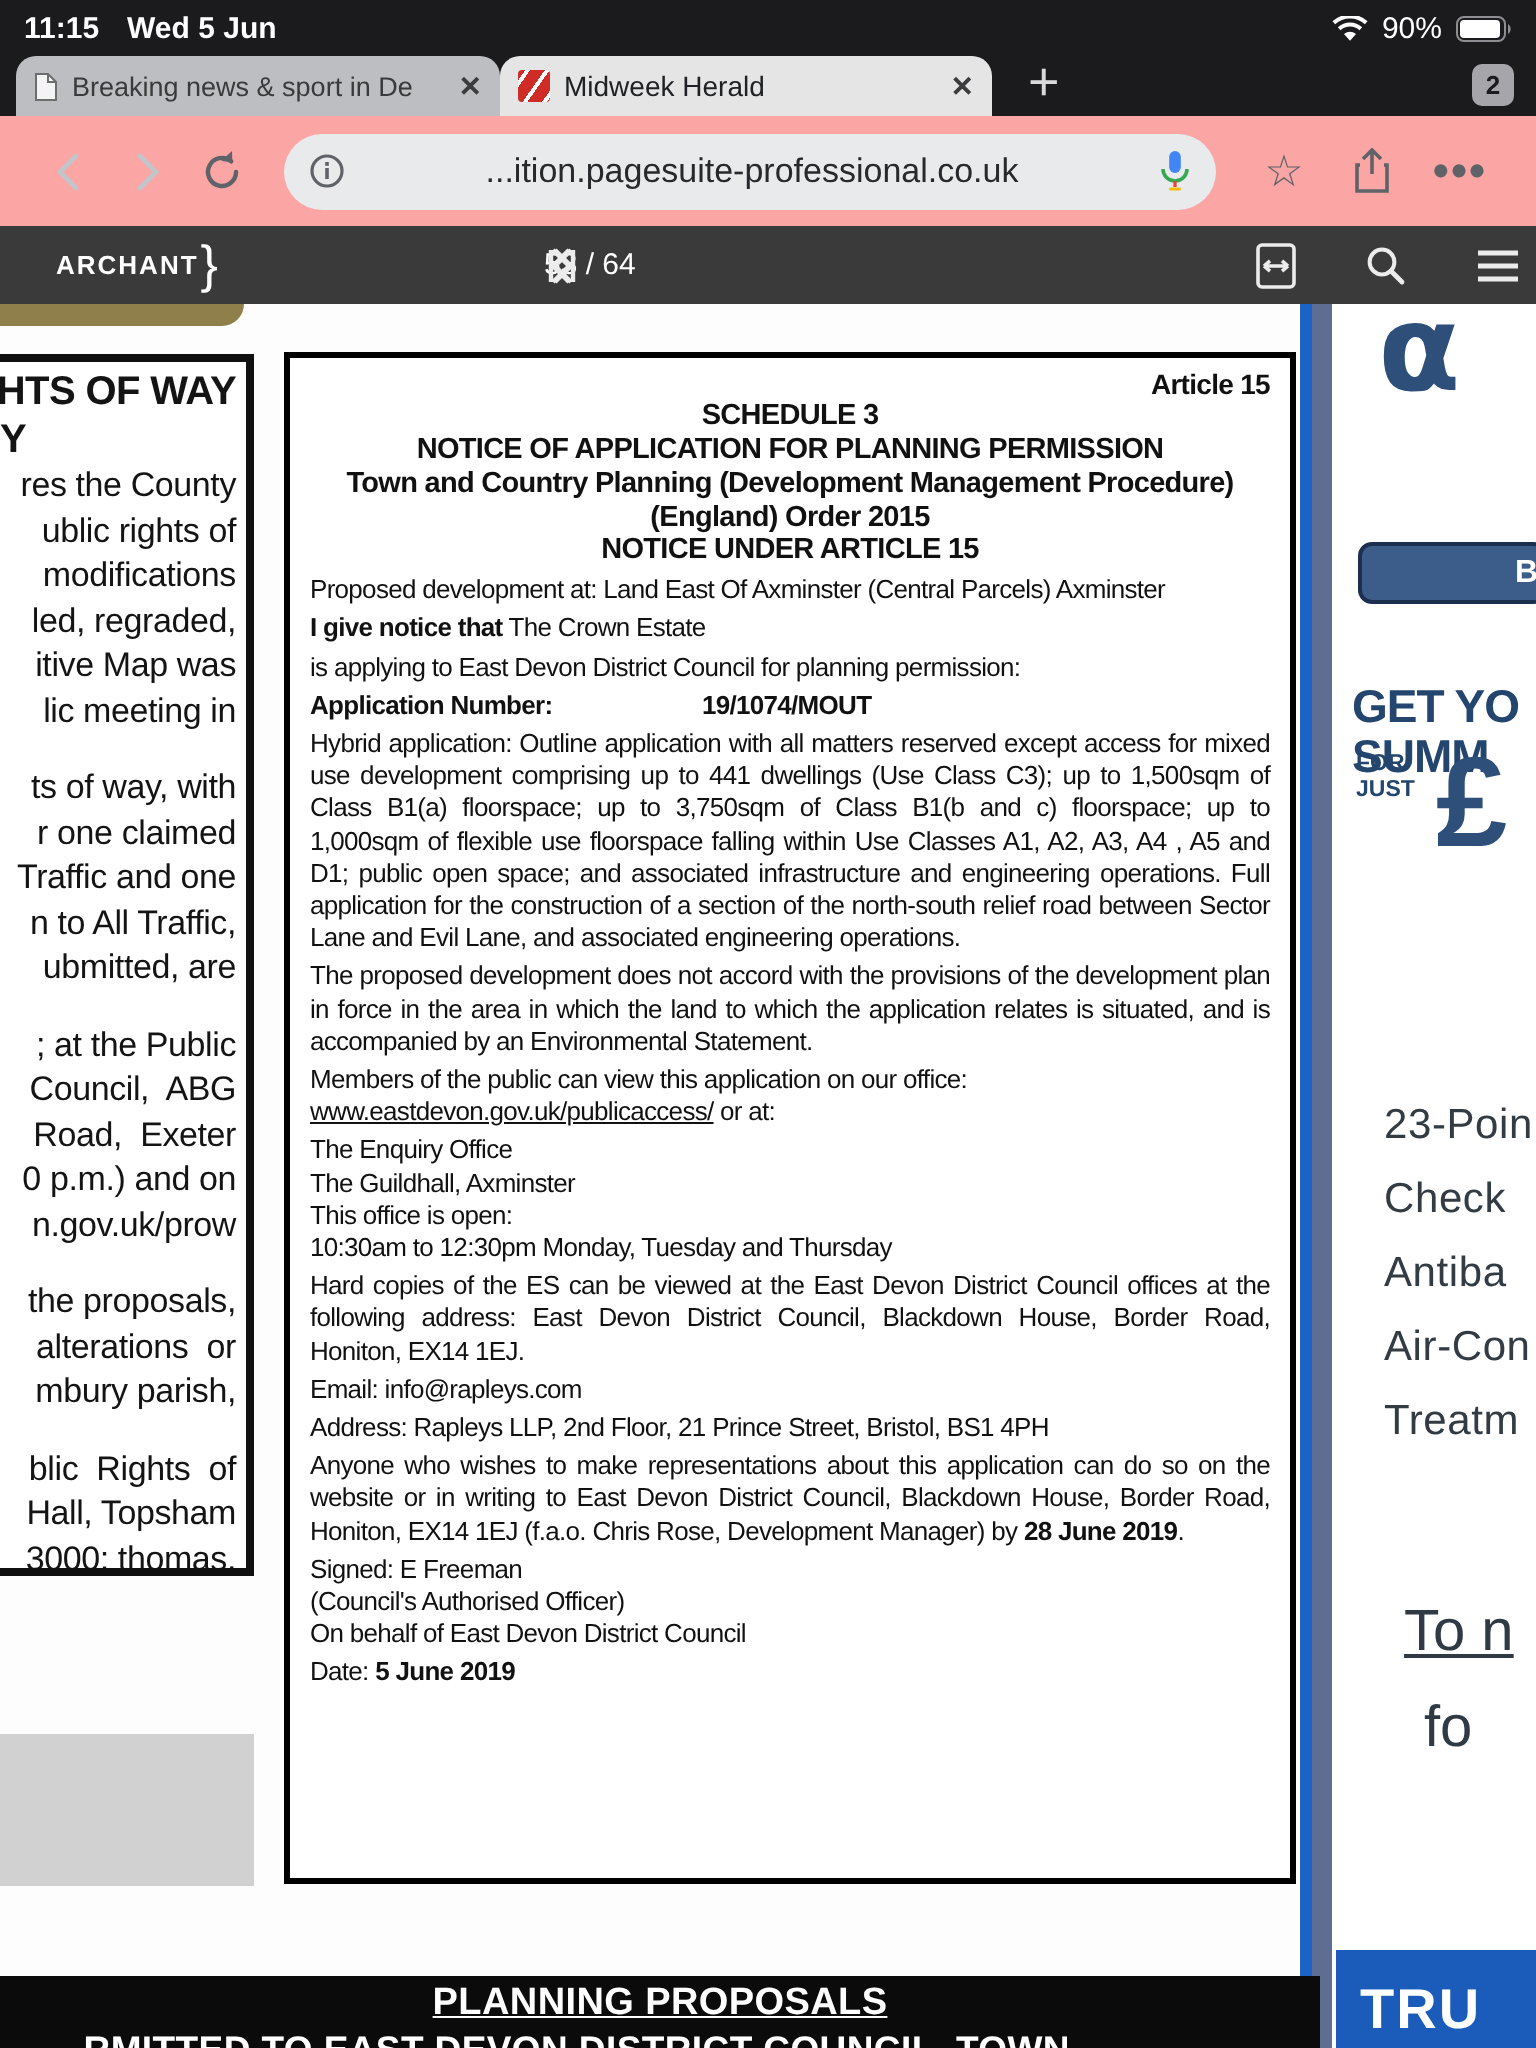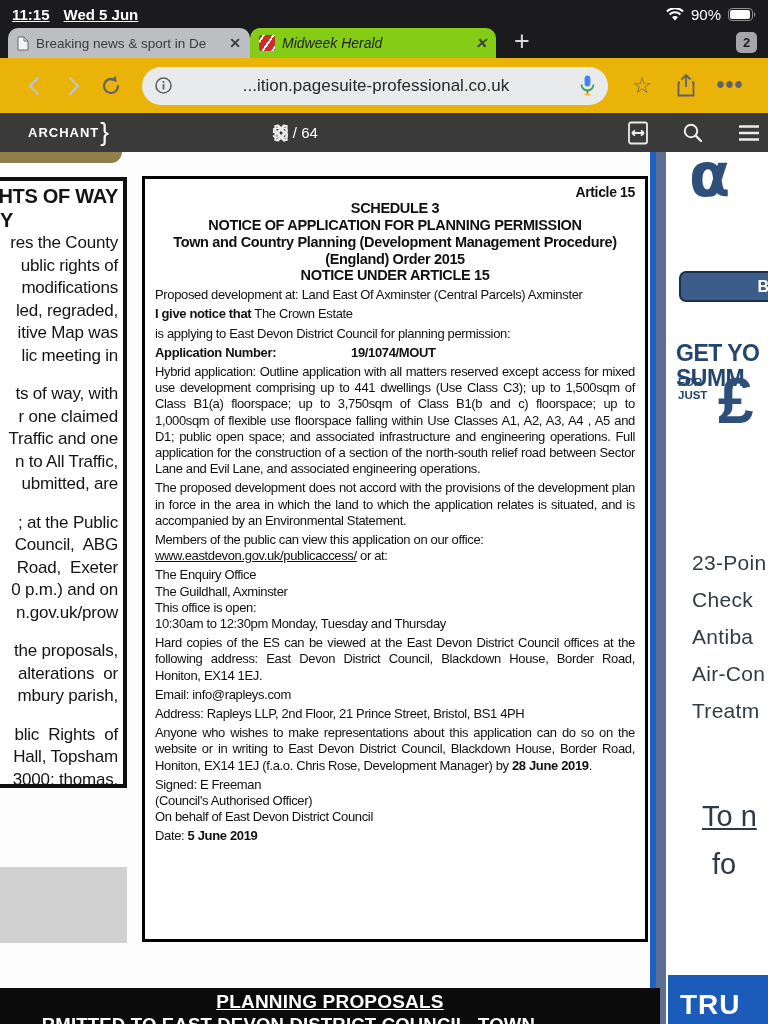--- a/index.html
+++ b/index.html
@@ -2,42 +2,42 @@
 <html><head>
 <meta charset="utf-8">
 <style>
   * { margin:0; padding:0; box-sizing:border-box; }
   body { background:#000; font-family:"Liberation Sans", sans-serif; }
   .screen { position:relative; width:768px; height:1024px; background:#fff; overflow:hidden; margin:0 auto; }
 
   
   .status-bar { position:absolute; top:0; left:0; width:768px; height:28px; background:#1b1b1d;
     display:flex; align-items:center; justify-content:space-between; padding:0 12px; color:#fff; }
-  .sb-left { display:flex; gap:14px; font-size:15px; font-weight:bold;text-decoration:underline; }
+  .sb-left { display:flex; gap:14px; font-size:15px; font-weight:bold; }
   .sb-right { display:flex; align-items:center; gap:7px; font-size:15px; font-weight:normal; }
 
   
   .tab-strip { position:absolute; top:28px; left:0; width:768px; height:30px; background:#1b1b1d; }
   .tab { position:absolute; top:0; height:30px; border-radius:10px 10px 0 0;
     display:flex; align-items:center; padding:0 9px; gap:7px; }
   .tab-inactive { left:8px; width:242px; background:#bdbec1; color:#3a3a3c; }
-  .tab-active { left:250px; width:246px; background:#84cc16; color:#202124;font-style:italic; }
+  .tab-active { left:250px; width:246px; background:#e5e5e5; color:#202124; }
   .tab-title { flex:1; font-size:13.5px; white-space:nowrap; overflow:hidden; }
   .tab-active .tab-title { font-size:14px; }
   .tab-close { font-size:14px; font-weight:bold; color:#3c3c3e; }
   .favicon { width:16px; height:16px; border-radius:2px; flex:none;
     background:repeating-linear-gradient(125deg,#cf2b27 0 3px,#fff 3px 5px,#cf2b27 5px 8px); }
   .doc-icon { width:12px; height:15px; flex:none; }
   .new-tab { position:absolute; left:514px; top:-2px; font-size:27px; font-weight:300; color:#d9d9db; }
   .tab-count { position:absolute; right:11px; top:4px; width:21px; height:21px; border-radius:5px;
     background:#a6a6aa; color:#1b1b1d; font-size:13px; font-weight:bold;
     display:flex; align-items:center; justify-content:center; }
 
   
-  .omni-row { position:absolute; top:58px; left:0; width:768px; height:55px; background:#eab308;
+  .omni-row { position:absolute; top:58px; left:0; width:768px; height:55px; background:#fca5a5;
     display:flex; align-items:center; padding:0 16px; }
   .nav-btn { width:38px; display:flex; justify-content:center; align-items:center; flex:none; }
   .omni-pill { flex:1; height:38px; background:#e9eaec; border-radius:19px; margin:0 12px;
     display:flex; align-items:center; padding:0 13px; gap:9px; }
   .omni-url { flex:1; font-size:17px; color:#27292c; white-space:nowrap; overflow:hidden; text-align:center; }
   .omni-icon-btn { width:44px; display:flex; justify-content:center; align-items:center; flex:none; color:#5f6368; }
   .star-glyph { font-size:22px; color:#5f6368; }
   .dots-glyph { font-size:23px; color:#5f6368; letter-spacing:1px; font-weight:bold; }
 
   

